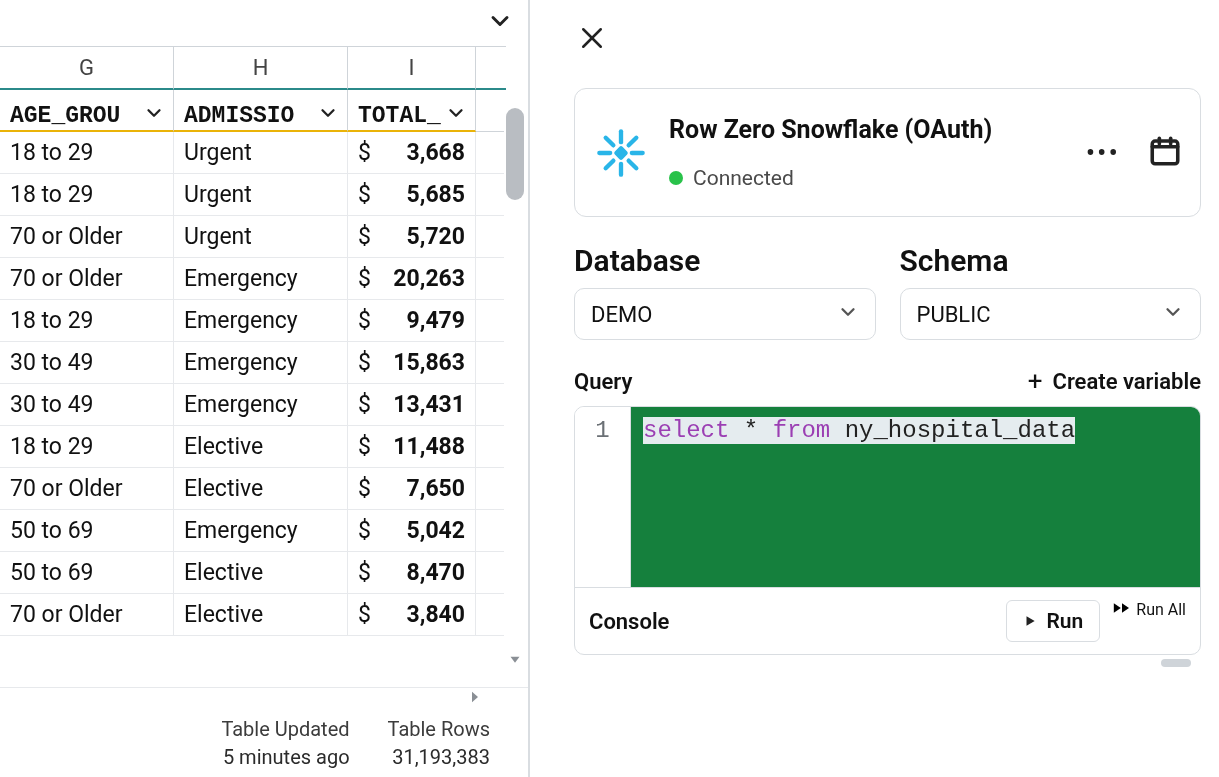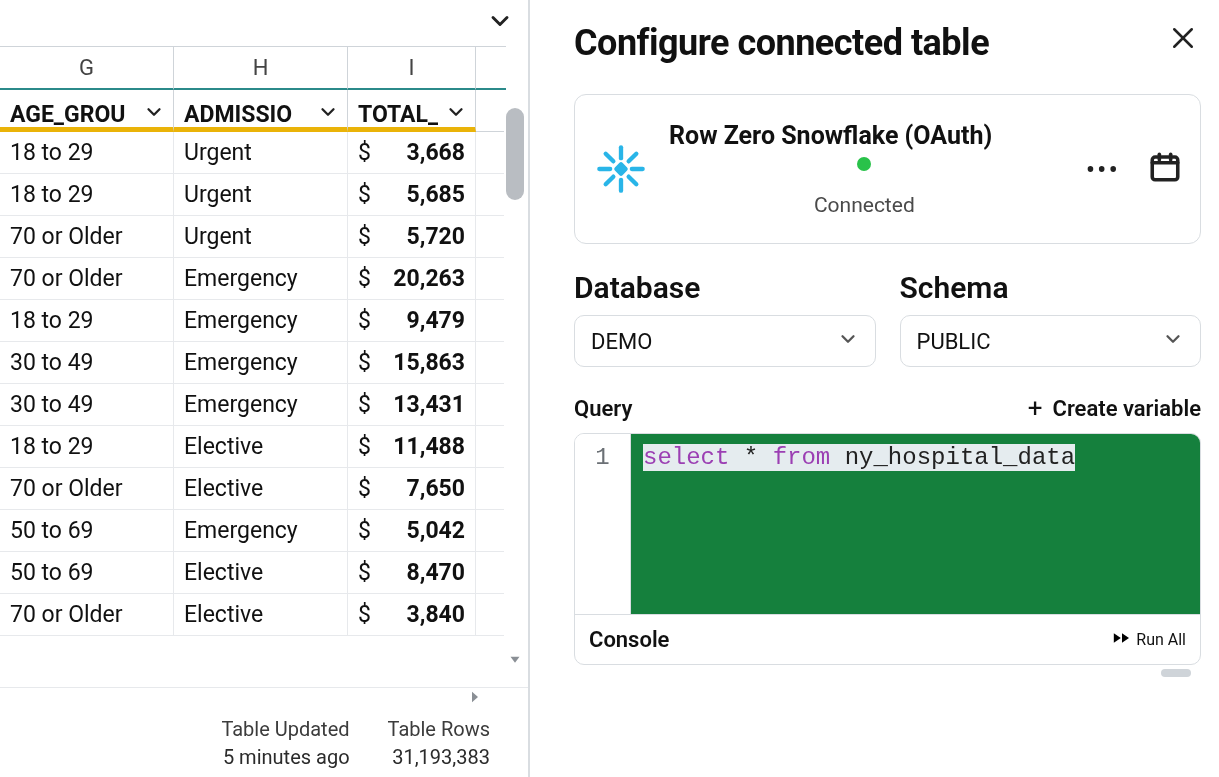--- a/index.html
+++ b/index.html
@@ -12,21 +12,21 @@
   .collapse-row svg { stroke: #222; }
 
   .col-headers { display: flex; height: 44px; font-size: 22px; color: #444; }
   .col-headers .col { display:flex; align-items:center; justify-content:center; border-top:1px solid #cfd4d9; border-bottom:2px solid #2b8a8a; }
   .col-g { width: 174px; border-right:1px solid #cfd4d9; }
   .col-h { width: 174px; border-right:1px solid #cfd4d9; }
   .col-i { width: 128px; border-right:1px solid #cfd4d9; }
   .col-gutter { width: 30px; }
 
   .filter-row { display:flex; height:42px; }
-  .filter-row .fcell { display:flex; align-items:center; justify-content:space-between; padding:12px 8px 0 10px; font-size:23px; font-weight:700; border-right:1px solid #cfd4d9; border-bottom:5px solid #eab308; white-space:nowrap; overflow:hidden; }
+  .filter-row .fcell { display:flex; align-items:center; justify-content:space-between; padding:12px 8px 0 10px; font-size:23px; font-weight:700; border-right:1px solid #cfd4d9; border-bottom:2px solid #eab308; white-space:nowrap; overflow:hidden;font-family:Liberation Mono, monospace; }
   .filter-row .fcell span.lbl { overflow:hidden; text-overflow:clip; }
   .filter-row .col-gutter { border-bottom:1px solid #cfd4d9; }
 
   .data-rows { flex:1; overflow:hidden; }
   .drow { display:flex; height:42px; font-size:23px; }
   .drow .dcell { display:flex; align-items:center; padding:0 10px; border-right:1px solid #e7e9ec; border-bottom:1px solid #e7e9ec; white-space:nowrap; overflow:hidden; }
   .drow .currency { display:flex; align-items:center; justify-content:space-between; }
   .drow .currency .sym { flex:0 0 auto; }
   .drow .currency .val { flex:1; text-align:right;font-weight:bold; }
   .drow .col-gutter { border-bottom:1px solid #e7e9ec; }
@@ -46,21 +46,21 @@
   
   .right-pane { flex:1; padding:22px 18px 22px 44px; display:flex; flex-direction:column; }
   .panel-header { display:flex; align-items:flex-start; justify-content:space-between; margin-bottom:30px; }
   .panel-title { font-size:36px; font-weight:700; letter-spacing:-0.5px; }
   .close-btn { width:36px; height:36px; display:flex; align-items:center; justify-content:center; cursor:pointer; }
 
   .conn-card { border:1px solid #d9dde1; border-radius:12px; padding:26px 18px; display:flex; align-items:center; gap:20px; margin-bottom:26px; }
   .conn-icon { width:56px; height:56px; flex:0 0 auto; display:flex; align-items:center; justify-content:center; }
   .conn-info { flex:1; }
   .conn-name { font-size:25px; font-weight:700; }
-  .conn-status { display:flex; align-items:center; gap:22px; margin-top:7px; font-size:21px; color:#4a4a4a;flex-direction:column; }
+  .conn-status { display:flex; align-items:center; gap:10px; margin-top:22px; font-size:21px; color:#4a4a4a; }
   .status-dot { width:14px; height:14px; border-radius:50%; background:#29c24a; display:inline-block; }
   .conn-actions { display:flex; align-items:center; gap:22px; }
   .dots-btn { font-size:28px; letter-spacing:2px; color:#222; padding:0 6px; }
   .cal-btn svg { stroke:#222; }
 
   .selects-row { display:flex; gap:24px; margin-bottom:26px; }
   .select-group { flex:1; }
   .select-label { font-size:30px; font-weight:600; margin-bottom:10px; display:block; }
   .select-box { border:1px solid #d9dde1; border-radius:10px; height:52px; display:flex; align-items:center; justify-content:space-between; padding:0 16px; font-size:22px; cursor:pointer; }
 
@@ -265,21 +265,20 @@
       </div>
       <div class="group">
         <span class="label">Table Rows</span>
         <span class="value">31,193,383</span>
       </div>
     </div>
   </div>
 
   <div class="right-pane">
     <div class="panel-header">
-      <h1 class="panel-title">Configure connected table</h1>
       <div class="close-btn">
         <span>
           <svg width="30" height="30" viewBox="0 0 24 24" fill="none" stroke="#222" stroke-width="2" stroke-linecap="round">
               <line x1="5" y1="5" x2="19" y2="19"></line>
               <line x1="19" y1="5" x2="5" y2="19"></line>
             </svg>
         </span>
       </div>
     </div>
 
@@ -357,20 +356,26 @@
         <div class="line-gutter">
           <div>1</div>
         </div>
         <div class="line-content">
           <span class="sel"><span class="kw">select</span> <span class="ident">*</span> <span class="kw">from</span> <span class="ident">ny_hospital_data</span></span>
         </div>
       </div>
       <div class="editor-footer">
         <span class="console-label">Console</span>
         <div class="run-buttons">
+          <div class="run-btn">
+            <span><svg width="14" height="14" viewBox="0 0 24 24">
+                  <polygon points="6,4 20,12 6,20"></polygon>
+                </svg></span>
+            <span>Run</span>
+          </div>
           <div class="run-btnranall">
             <span><svg width="20" height="14" viewBox="0 0 32 24">
                   <polygon points="2,4 14,12 2,20"></polygon>
                   <polygon points="16,4 28,12 16,20"></polygon>
                 </svg></span>
             <span>Run All</span>
           </div>
         </div>
       </div>
     </div>

